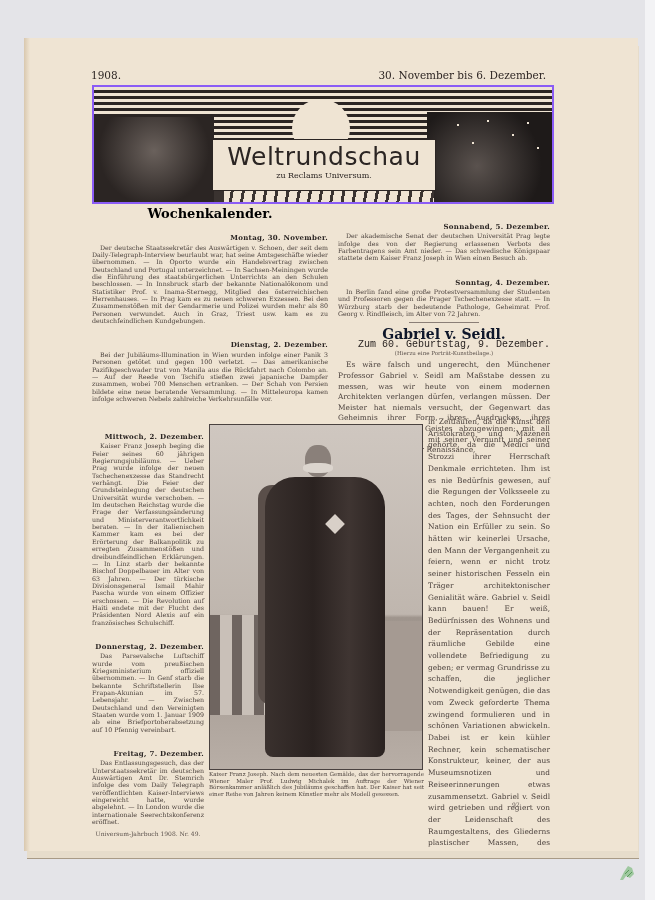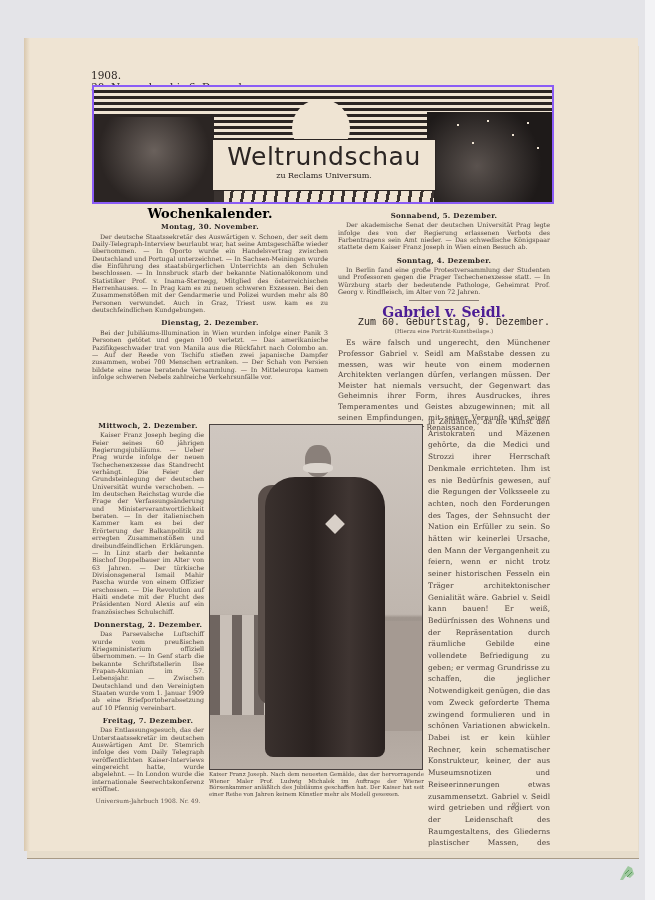--- a/index.html
+++ b/index.html
@@ -1,36 +1,36 @@
 <!DOCTYPE html>
 <html><head>
 <meta charset="utf-8">
 <style>
   html,body{margin:0;padding:0;}
   body{width:655px;height:900px;background:#e4e4e8;position:relative;overflow:hidden;font-family:"DejaVu Serif",serif;}
   .backdrop-right{position:absolute;left:645px;top:0;width:10px;height:900px;background:#f3f3f5;}
   .page-under{position:absolute;left:27px;top:46px;width:612px;height:812px;background:#e6dccb;border-bottom:1px solid #a89a86;}
   .page{position:absolute;left:24px;top:38px;width:614px;height:813px;background:#efe4d3;color:#3a3230;overflow:hidden;}
   .edge{position:absolute;left:0;top:0;width:6px;height:100%;background:linear-gradient(90deg,#d9c8ae,#efe4d3);}
-  .running-head{position:absolute;top:31px;left:67px;right:92px;display:flex;justify-content:space-between;font-size:10.5px;color:#2e2624;flex-direction:column;}
+  .running-head{position:absolute;top:31px;left:67px;right:92px;display:flex;justify-content:space-between;font-size:10.5px;color:#2e2624;}
   .banner{position:absolute;left:68px;top:47px;width:458px;height:115px;border:2px solid #8b5cf6;background:#3a3330;overflow:hidden;}
   .banner .sky{position:absolute;left:0;top:0;right:0;height:60px;background:repeating-linear-gradient(0deg,#2b2523 0 3px,#efe4d3 3px 6px);}
   .banner .sun{position:absolute;left:198px;top:12px;width:58px;height:58px;border-radius:50%;background:#efe4d3;}
   .banner .left-art{position:absolute;left:0;top:30px;width:120px;height:85px;background:radial-gradient(circle at 50% 40%,#6a615c,#2b2523 70%);}
   .banner .right-art{position:absolute;right:0;top:25px;width:125px;height:90px;background:radial-gradient(circle at 40% 60%,#5a524e,#1e1a19 70%);}
   .banner .star{position:absolute;width:2px;height:2px;background:#efe4d3;}
   .banner .scroll{position:absolute;left:118px;top:52px;width:222px;height:50px;background:#efe4d3;border:1.5px solid #2b2523;text-align:center;}
   .banner .title{font-family:"DejaVu Sans",sans-serif;font-size:25px;line-height:28px;color:#2b2523;letter-spacing:0.5px;margin-top:3px;}
   .banner .subtitle{font-size:8px;font-weight:normal;color:#2b2523;}
   .banner .tools{position:absolute;left:130px;top:96px;width:210px;height:19px;background:repeating-linear-gradient(100deg,#efe4d3 0 8px,#3a3330 8px 11px);}
   .col{position:absolute;font-size:6.3px;line-height:7.35px;color:#4a403c;text-align:justify;}
   .col p{margin:0;text-indent:8px;}
   .h-main{font-size:13px;font-weight:bold;text-align:center;color:#000000;margin:0 0 6px 0;}
-  .h-day{font-size:7px;font-weight:bold;text-align:center;color:#2b2523;margin:6px 0 2px 0;letter-spacing:0.3px;}
-  .h-article{font-size:14px;font-weight:bold;text-align:center;color:#4c1d95;margin:8px 0 2px 0;}
+  .h-day{font-size:7px;font-weight:bold;text-align:right;color:#2b2523;margin:17px 0 2px 0;letter-spacing:0.3px;}
+  .h-article{font-size:14px;font-weight:bold;text-align:center;color:#0f172a;margin:8px 0 2px 0;}
   .h-sub{font-size:10px;text-align:right;color:#2b2523;margin:0 0 2px 0;font-family:Liberation Mono, monospace;}
   .h-note{font-size:5.5px;text-align:center;color:#5a504b;margin:0 0 3px 0;}
   .rule{width:70px;height:1px;background:#8a7e76;margin:5px auto 0;}
   .figure{position:absolute;left:185px;top:386px;width:212px;height:344px;border:1px solid #4a4240;background:linear-gradient(180deg,#cfc7c0 0%,#bfb6ae 55%,#9f958d 56%,#b8aea6 100%);overflow:hidden;}
   .fig-balustrade{position:absolute;left:0;top:190px;width:70px;height:100px;background:repeating-linear-gradient(90deg,#6f6560 0 10px,#c9c0b8 10px 22px);}
   .fig-pillar{position:absolute;right:0;top:196px;width:50px;height:110px;background:#a59a92;border-left:1px solid #6f6560;}
   .fig-head{position:absolute;left:95px;top:20px;width:26px;height:32px;border-radius:45%;background:#8a807a;}
   .fig-beard{position:absolute;left:93px;top:38px;width:30px;height:10px;border-radius:40%;background:#dcd5ce;}
   .fig-robe{position:absolute;left:55px;top:52px;width:120px;height:280px;background:linear-gradient(90deg,#3a312e,#2a2220 40%,#3f3532 70%,#2a2220);border-radius:30px 30px 8px 8px;}
   .fig-cape{position:absolute;left:48px;top:60px;width:34px;height:220px;background:#5a4f4a;border-radius:14px 4px 4px 14px;}

